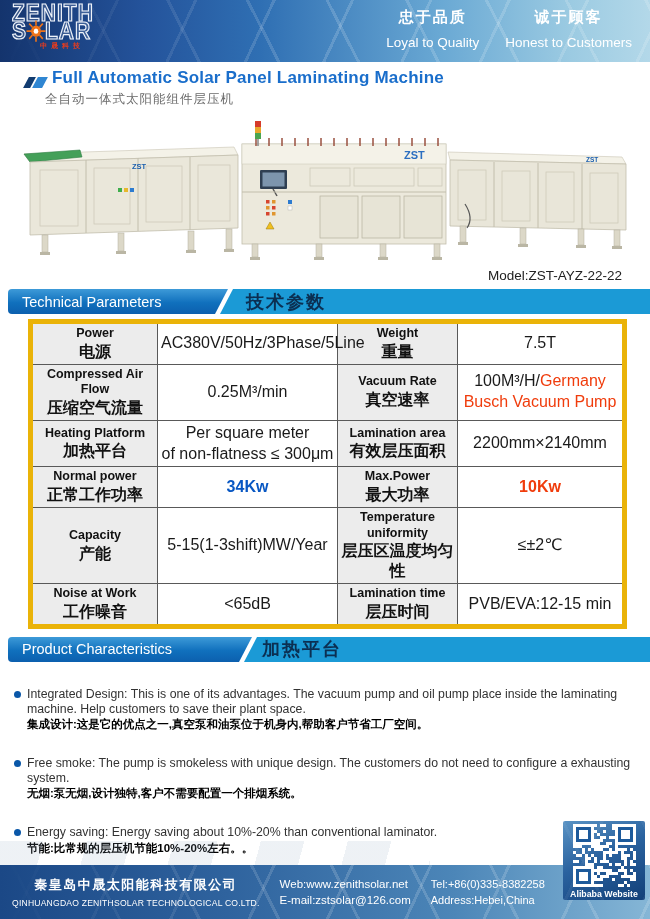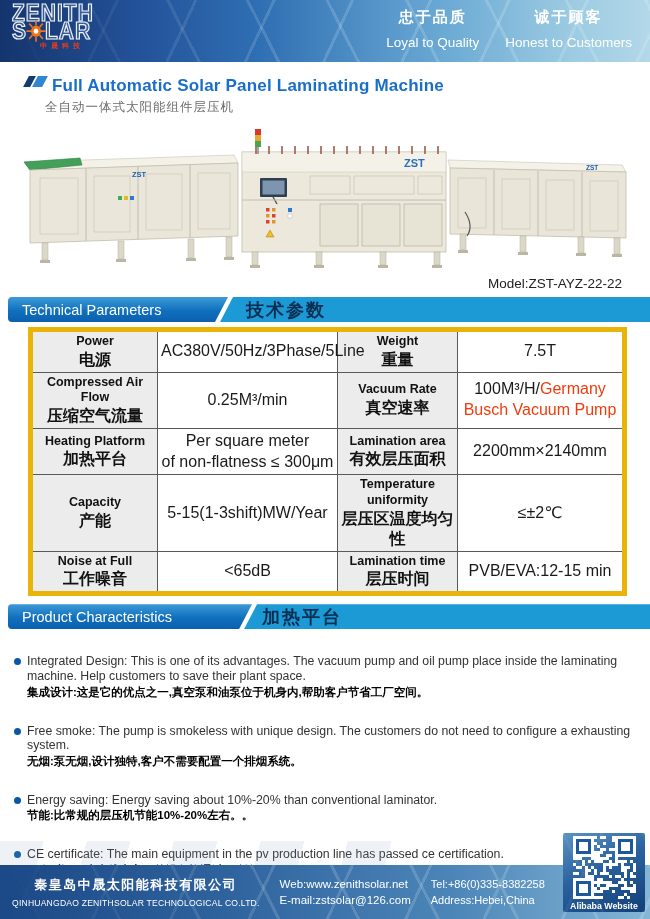--- a/index.html
+++ b/index.html
@@ -27,21 +27,21 @@
     font-weight:800;font-size:21px;letter-spacing:1px;
     color:rgba(255,255,255,.14);-webkit-text-stroke:1.1px #eef3fa;
     transform:scaleY(1.12);transform-origin:left top;
   }
   .logo .sun{margin:0 -1px;}
   .logo .sub{margin:3px 0 0 28px;font-size:7px;color:#e83c1e;letter-spacing:4px;font-weight:bold;}
   .slogans{position:absolute;right:18px;top:8px;display:flex;gap:26px;color:#fff;text-align:center;}
   .slogans .zh{font-size:15px;font-weight:bold;margin-bottom:8px;letter-spacing:2px;}
   .slogans .en{font-size:13.5px;}
   
-  .title-row{display:flex;align-items:flex-start;margin:14px 0 0 26px;}
+  .title-row{display:flex;align-items:flex-end;margin:6px 0 0 26px;}
   .t-icon{display:flex;margin-right:7px;}
   .t-icon i{display:block;height:11px;transform:skewX(-28deg);}
   .t-icon .a{width:7px;background:#123c70;margin-right:2px;}
   .t-icon .b{width:10px;background:#2f86d2;}
   .title-en{font-size:17px;font-weight:bold;color:#1a6ecb;letter-spacing:.2px;}
   .title-zh{margin:3px 0 0 45px;font-size:12.5px;color:#6b6b6b;letter-spacing:1px;}
   
   .machine{width:610px;margin:8px auto 0;display:block;}
   .model-line{font-size:13.5px;color:#222;text-align:right;padding-right:28px;margin-top:2px;font-weight:500;}
   
@@ -87,21 +87,21 @@
     position:absolute;left:0;right:0;bottom:0;height:54px;color:#fff;
     background:linear-gradient(90deg,#1b4886 0%,#2f639e 35%,#4c86b8 70%,#85b6d6 100%);
     display:flex;align-items:center;gap:20px;padding:0 95px 0 12px;box-sizing:border-box;
   }
   .ftr .col{display:flex;flex-direction:column;gap:4px;}
   .f-company-zh{font-size:13px;font-weight:bold;letter-spacing:1.5px;text-align:center;}
   .f-company-en{font-size:8.6px;letter-spacing:.2px;}
   .f-mid{font-size:11.5px;}
   .f-right{font-size:11px;}
   .qr-wrap{
-    position:absolute;right:5px;bottom:7px;width:82px;height:79px;border-radius:2px;
+    position:absolute;right:5px;bottom:19px;width:82px;height:79px;border-radius:2px;
     background:linear-gradient(155deg,#5a93c4 0%,#2a629f 45%,#123f78 100%);
     display:flex;flex-direction:column;align-items:center;padding-top:3px;box-sizing:border-box;overflow:hidden;
   }
   .qr-wrap::after{-webkit-mask-image:none;mask-image:none;opacity:.35;}
   .qr-label{font-size:8.8px;font-weight:bold;color:#fff;margin-top:2px;position:relative;z-index:2;}
   #qr-svg{position:relative;z-index:2;}
 </style>
 </head>
 <body>
 
@@ -305,35 +305,47 @@
           <div class="lzh">加热平台</div>
         </td>
       <td class="val">Per square meter
 of non-flatness ≤ 300μm</td>
       <td class="lbl">
           <div>Lamination area</div>
           <div class="lzh">有效层压面积</div>
         </td>
       <td class="val">2200mm×2140mm</td>
     </tr>
+    <tr class="r4">
+      <td class="lbl">
+          <div>Normal power</div>
+          <div class="lzh">正常工作功率</div>
+        </td>
+      <td class="val"><span class="blue">34Kw</span></td>
+      <td class="lbl">
+          <div>Max.Power</div>
+          <div class="lzh">最大功率</div>
+        </td>
+      <td class="val"><span class="redb">10Kw</span></td>
+    </tr>
     <tr class="r5">
       <td class="lbl">
           <div>Capacity</div>
           <div class="lzh">产能</div>
         </td>
       <td class="val">5-15(1-3shift)MW/Year</td>
       <td class="lbl">
           <div>Temperature uniformity</div>
           <div class="lzh">层压区温度均匀性</div>
         </td>
       <td class="val">≤±2℃</td>
     </tr>
     <tr class="r7">
       <td class="lbl">
-          <div>Noise at Full</div>
+          <div>Noise at Work</div>
           <div class="lzh">工作噪音</div>
         </td>
       <td class="val">&lt;65dB</td>
       <td class="lbl">
           <div>Lamination time</div>
           <div class="lzh">层压时间</div>
         </td>
       <td class="val">PVB/EVA:12-15 min</td>
     </tr>
   </tbody>

